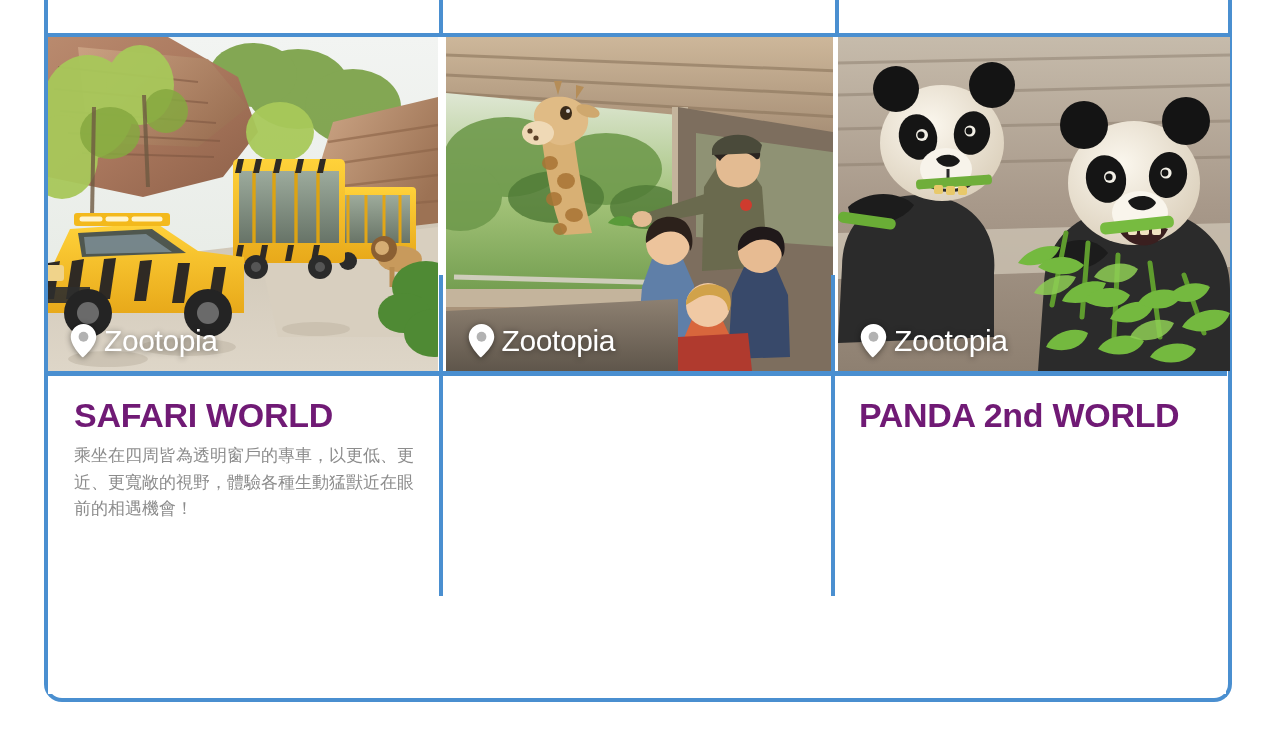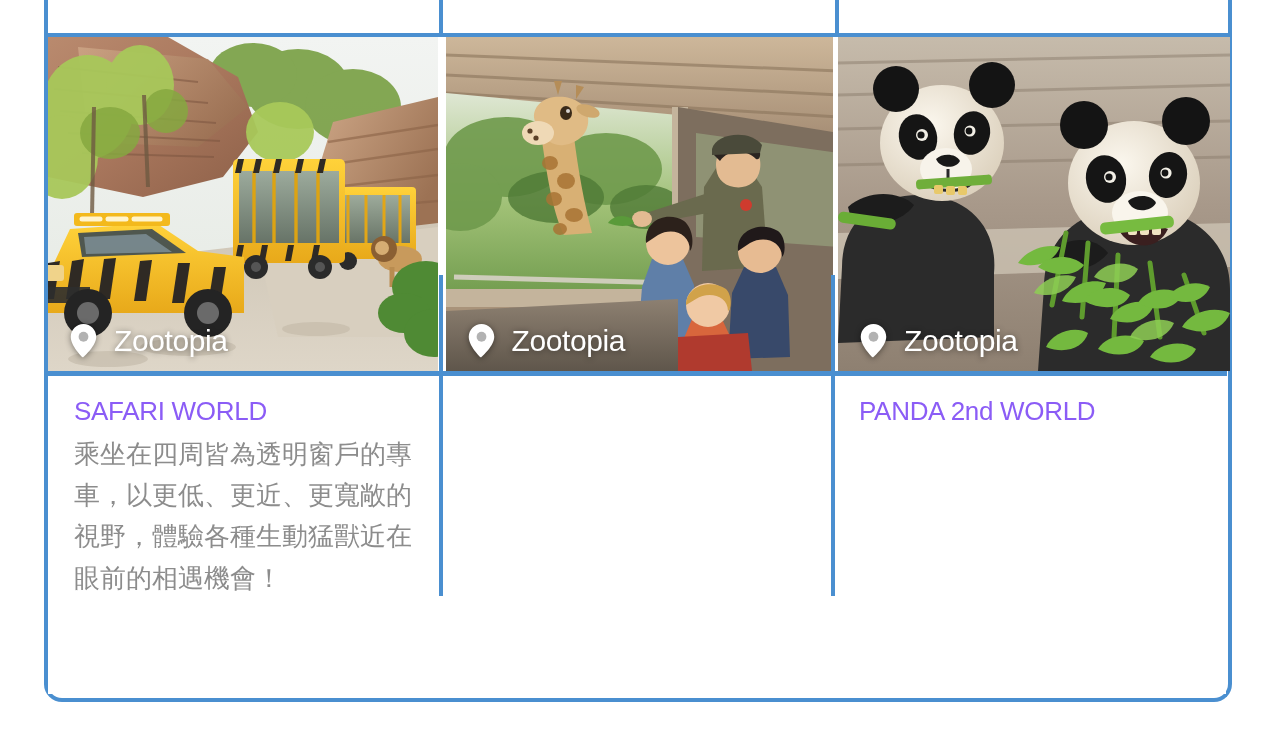--- a/index.html
+++ b/index.html
@@ -82,49 +82,49 @@
     background: var(--blue, #4a8fd0);
   }
   .card:nth-child(1) .media-sep { left:0; width: 393px; }
   .card:nth-child(2) .media-sep { left:0; width: 393px; }
   .card:nth-child(3) .media-sep { left:0; width: 394px; }
 
   
   .loc {
     position: absolute;
     left: 22px; bottom: 13px;
-    display: flex; align-items: center; gap: 17px;
+    display: flex; align-items: center; gap: 7px;
     z-index: 3;
     filter: drop-shadow(0 1px 3px rgba(0,0,0,.45));
   }
   .loc .pin { width: 27px; height: 34px; flex: 0 0 auto; }
   .loc .loc-text {
     color: #ffffff;
     font-size: 30px;
     font-weight: 400;
     letter-spacing: -0.4px;
     line-height: 1;
   }
 
   
   .body {
     padding: 27px 26px 0 26px;
   }
   .title {
-    color: #8b5cf6;
-    font-size: 26px;
-    font-weight: 400;
+    color: #701a75;
+    font-size: 34px;
+    font-weight: 700;
     letter-spacing: -0.3px;
     line-height: 1.05;
     margin-bottom: 9px;
     white-space: nowrap;
   }
   .desc {
     color: #8c8c8c;
-    font-size: 26px;
+    font-size: 17px;
     font-weight: 400;
     line-height: 1.58;
     letter-spacing: 0px;
     text-align: left;
   }
 </style>
 </head>
 <body>
 
 <div class="page">

